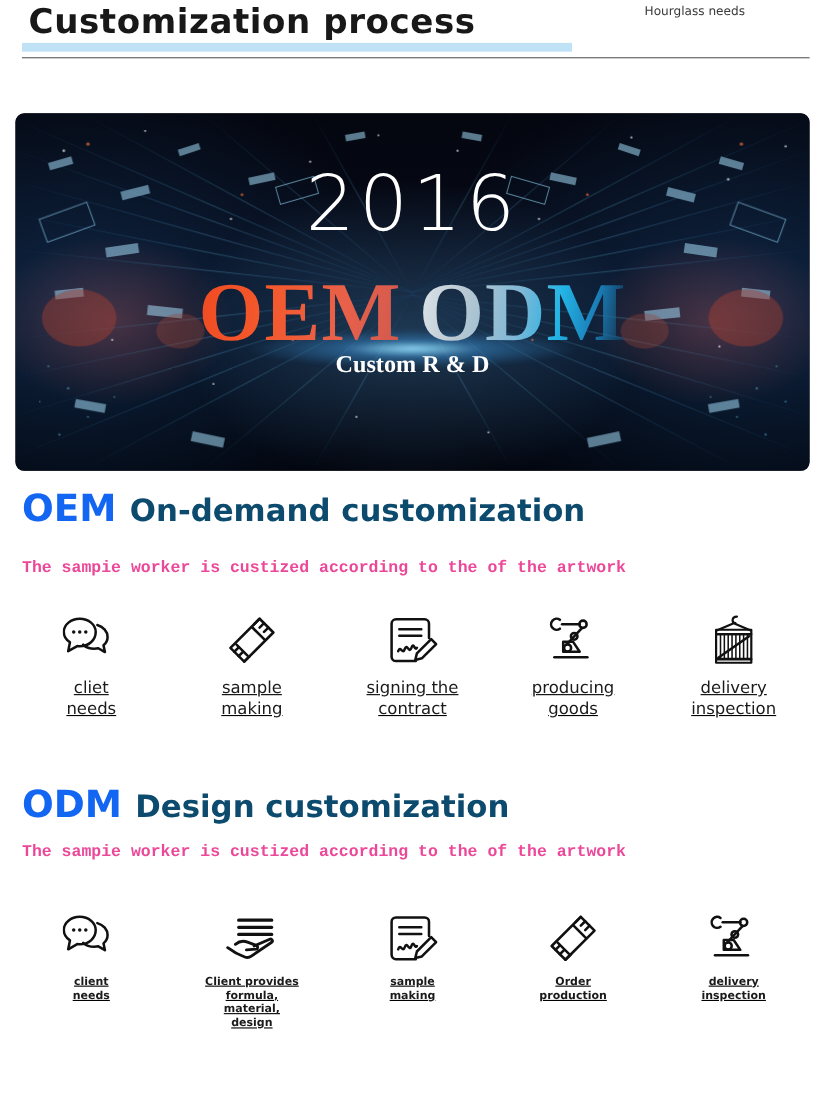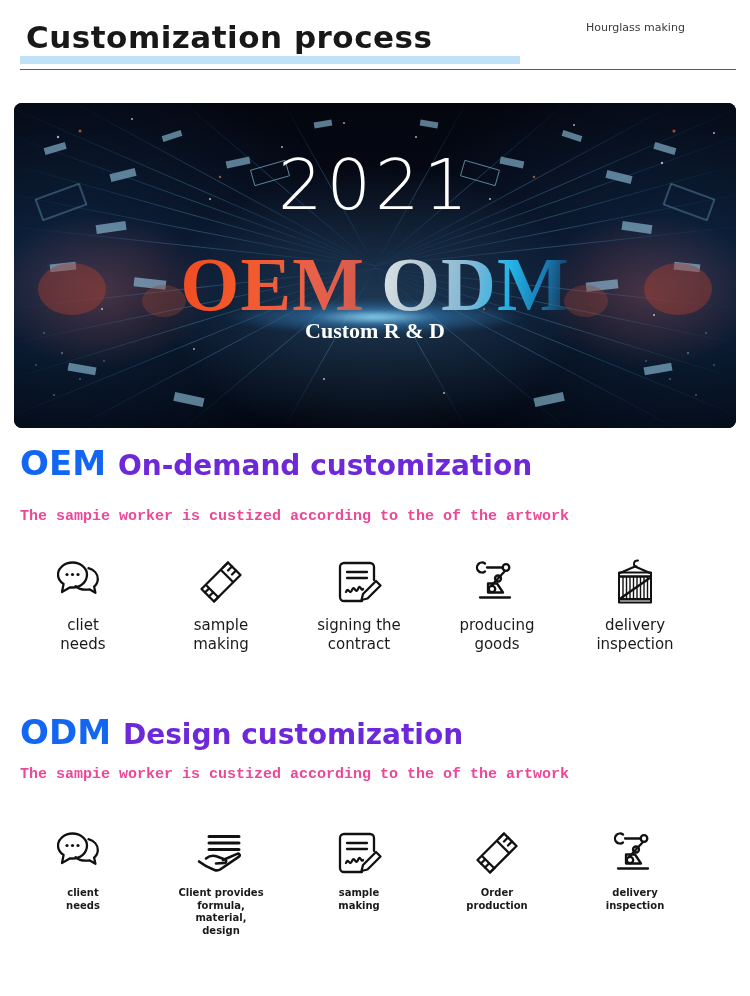--- a/index.html
+++ b/index.html
@@ -9,21 +9,20 @@
     background: #ffffff;
     font-family: "DejaVu Sans", sans-serif;
     overflow: hidden;
     position: relative;
   }
 
   
   .header {
     position: relative;
     height: 70px;
-    margin-top: 17px;
   }
   .page-title {
     position: absolute;
     left: 26px;
     top: 2px;
     font-size: 31px;
     font-weight: bold;
     color: #181818;
     letter-spacing: 0.5px;
     font-family: "DejaVu Sans", sans-serif;
@@ -147,42 +146,43 @@
   }
   .sec-code {
     font-size: 34px;
     font-weight: bold;
     color: #1366f2;
     vertical-align: baseline;
   }
   .sec-name {
     font-size: 28px;
     font-weight: bold;
-    color: #6d28d9;
+    color: #0c4a6e;
     margin-left: 12px;
     vertical-align: baseline;
   }
   .section-sub {
     position: absolute;
     left: 20px;
     font-size: 15px;
     font-weight: bold;
     color: #ec4899;
     white-space: nowrap;
     font-family: Liberation Mono, monospace;
   }
 
   
   .icon-row {
     position: absolute;
     left: 14px;
     width: 722px;
     display: flex;
-    justify-content: flex-start;
+    justify-content: space-between;
     align-items: flex-start;
+    text-decoration: underline;
   }
   .step {
     width: 138px;
     display: flex;
     flex-direction: column;
     align-items: center;
     text-align: center;
   }
   .step-icon {
     height: 50px;
@@ -201,21 +201,21 @@
     font-weight: bold;
     font-size: 10px;
   }
   svg { display: block; }
 </style>
 </head>
 <body>
 
 <div class="header">
   <div class="page-title">Customization process</div>
-  <div class="header-note">Hourglass making</div>
+  <div class="header-note">Hourglass needs</div>
   <div class="title-underline"></div>
   <div class="header-rule"></div>
 </div>
 
 <div class="banner">
   <div class="banner-bg"></div>
   <svg class="banner-grid" width="722" height="325" viewBox="0 0 722 325">
     <defs>
       <linearGradient id="lnA" x1="0" y1="0" x2="1" y2="0">
         <stop offset="0%" stop-color="#2a6ea8" stop-opacity="0.10"></stop>
@@ -325,21 +325,21 @@
         <circle cx="90" cy="258" r="0.9"></circle>
       <circle cx="692" cy="230" r="1"></circle>
         <circle cx="674" cy="250" r="1.2"></circle>
         <circle cx="700" cy="262" r="0.9"></circle>
       <circle cx="656" cy="276" r="1"></circle>
         <circle cx="682" cy="292" r="1.1"></circle>
         <circle cx="632" cy="258" r="0.9"></circle>
     </g>
   </svg>
   <div class="banner-glow"></div>
-  <div class="banner-year">2021</div>
+  <div class="banner-year">2016</div>
   <div class="banner-logo">
     <span class="logo-oem">OEM</span><span class="logo-gap"></span><span class="logo-odm">ODM</span>
   </div>
   <div class="banner-sub">Custom R &amp; D</div>
 </div>
 
 <div class="section-heading" style="top:443px">
   <span class="sec-code">OEM</span><span class="sec-name">On-demand customization</span>
 </div>
 <div class="section-sub" style="top:508px">The sampie worker is custized according to the of the artwork</div>

